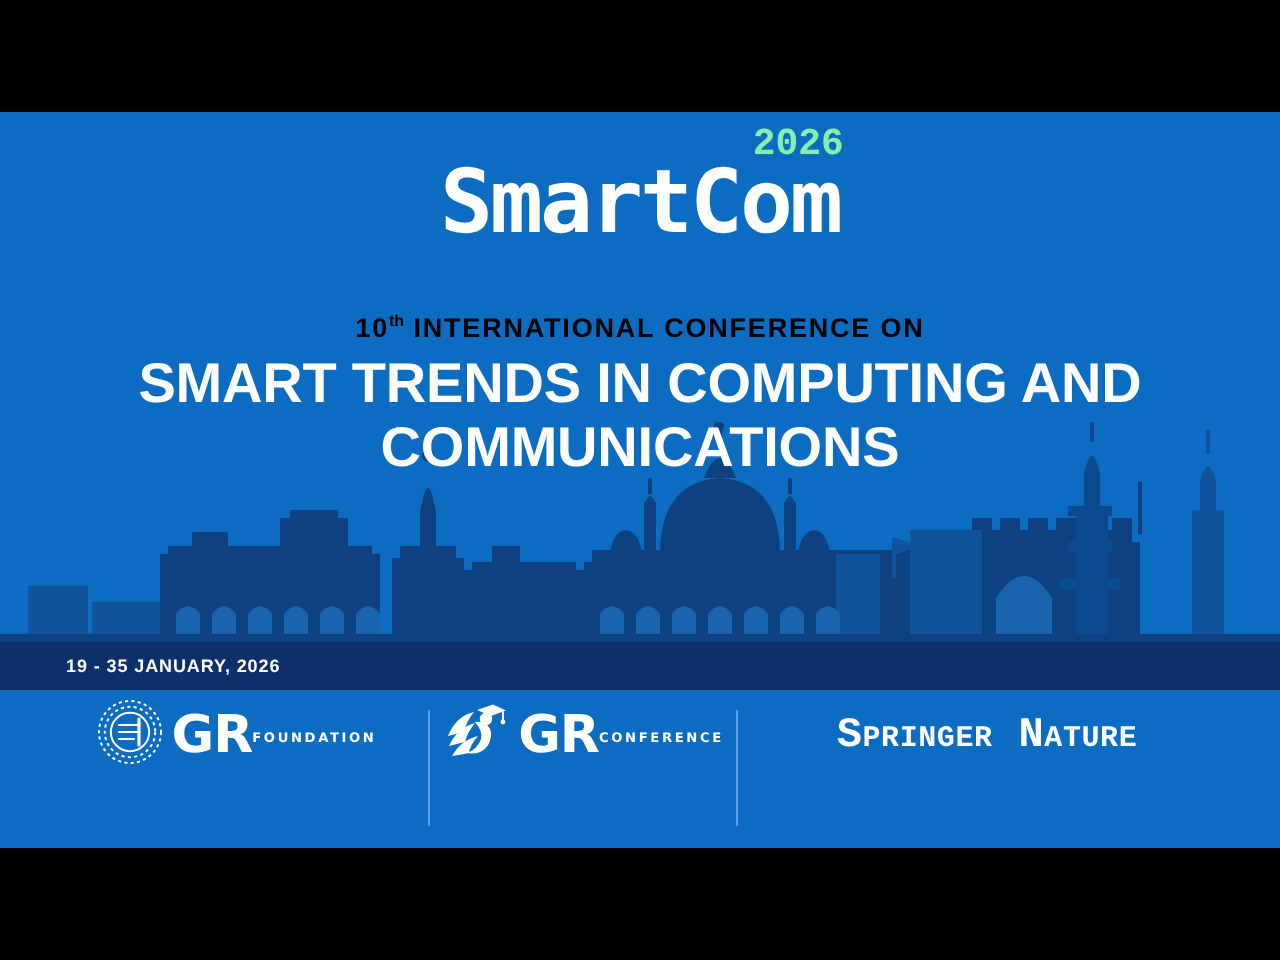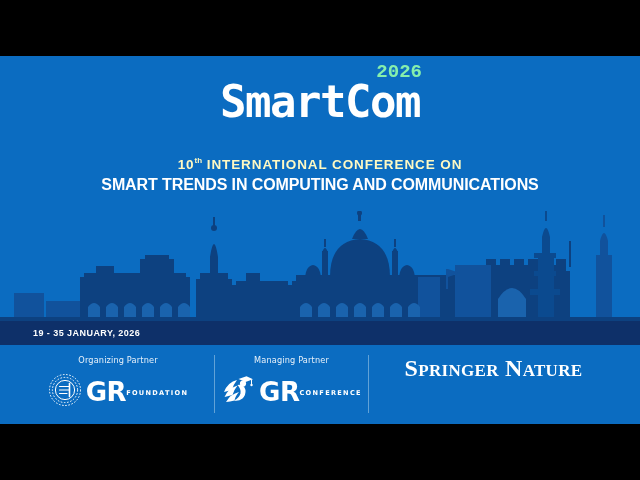--- a/index.html
+++ b/index.html
@@ -75,40 +75,40 @@
     line-height: 1;
   }
 
   
   .conf-line {
     position: absolute;
     left: 0;
     top: 100px;
     width: 640px;
     text-align: center;
-    color: #fef9c3;
+    color: #000000;
     font-family: "Liberation Sans", sans-serif;
     font-size: 13.5px;
     font-weight: bold;
     letter-spacing: 0.9px;
   }
   .conf-line sup {
     font-size: 8px;
     vertical-align: super;
     letter-spacing: 0;
   }
   .conf-title {
     position: absolute;
     left: 0;
     top: 120px;
     width: 640px;
     text-align: center;
     color: #ffffff;
     font-family: "Liberation Sans", sans-serif;
-    font-size: 16px;
+    font-size: 28px;
     font-weight: bold;
     letter-spacing: -0.1px;
   }
 
   
   .skyline {
     position: absolute;
     left: 0;
     bottom: 103px;
     width: 640px;
@@ -206,23 +206,23 @@
   }
   .gr-sub {
     font-family: "DejaVu Sans", sans-serif;
     font-weight: bold;
     font-size: 6.6px;
     color: #ffffff;
     letter-spacing: 1.3px;
     margin-top: 2px;
   }
   .springer {
-    font-family: Liberation Serif, serif;
-    font-weight: bold;
-    font-size: 24px;
+    font-family: Liberation Mono, monospace;
+    font-weight: bold;
+    font-size: 21px;
     color: #ffffff;
     letter-spacing: 0.3px;
     font-variant: small-caps;
     height: 46px;
     display: flex;
     align-items: center;
     justify-content: center;
   }
 </style>
 </head>
@@ -345,21 +345,20 @@
     <div class="info-band">
       <div class="info-date">19 - 35 JANUARY, 2026</div>
     </div>
 
     <div class="partners">
 
       <div class="divider d1"></div>
       <div class="divider d2"></div>
 
       <div class="partner-col organizing">
-        <div class="partner-label">Organizing Partner</div>
         <div class="logo-row">
           <span class="emblem">
             <svg width="34" height="34" viewBox="0 0 34 34" xmlns="http://www.w3.org/2000/svg">
               <g stroke="#ffffff" stroke-width="1" fill="none">
                 <circle cx="17" cy="17" r="15.5" stroke-dasharray="1.6 1.6"></circle>
                 <circle cx="17" cy="17" r="12.6" stroke-dasharray="1.6 1.6"></circle>
                 <circle cx="17" cy="17" r="9.6"></circle>
               </g>
               <g stroke="#ffffff" stroke-width="1.1" stroke-linecap="round">
                 <line x1="11.5" y1="13.5" x2="21" y2="13.5"></line>
@@ -370,21 +369,20 @@
             </svg>
           </span>
           <span class="gr-text">
             <span class="gr-big">GR</span>
             <span class="gr-sub">FOUNDATION</span>
           </span>
         </div>
       </div>
 
       <div class="partner-col managing">
-        <div class="partner-label">Managing Partner</div>
         <div class="logo-row">
           <span class="emblem">
             <svg width="34" height="34" viewBox="0 0 34 34" xmlns="http://www.w3.org/2000/svg">
               <g fill="#ffffff">
                 <path d="M3 19 Q7 9 16 7 Q12 12 11 17 Q7 18 3 19 Z"></path>
                 <path d="M3.5 24 Q7.5 15 16.5 12.5 Q12.5 17.5 11.5 22 Q7.5 23 3.5 24 Z"></path>
                 <path d="M5 29 Q9.5 21 18 19 Q14 23.5 13.5 27.5 Q9 28.5 5 29 Z"></path>
                 <path d="M16.5 12 Q23 11 24.5 17 Q25 22 21.5 25.5 Q17.5 28.5 13 27.5 Q18 25 19.5 20.5 Q20.5 16.5 16.5 12 Z"></path>
                 <circle cx="22" cy="10.5" r="3.1"></circle>
                 <path d="M17.5 6 L25.5 3.2 L32 6.2 L24.5 9 Z"></path>

